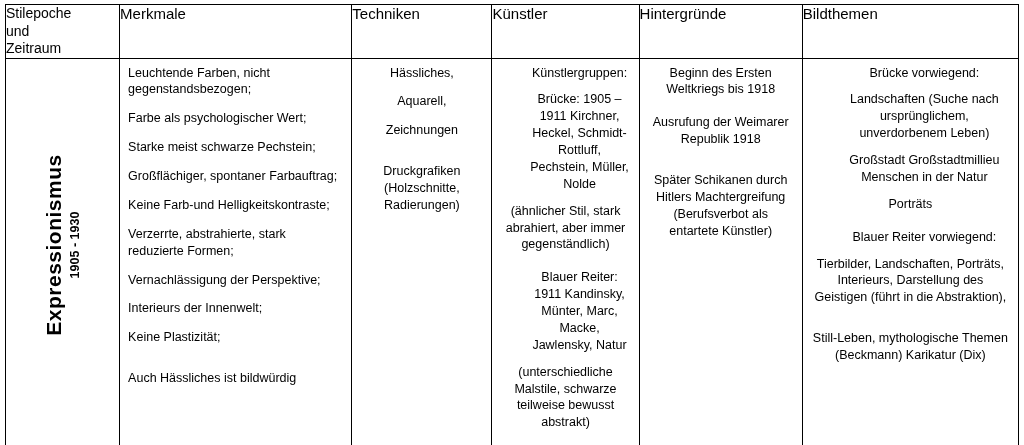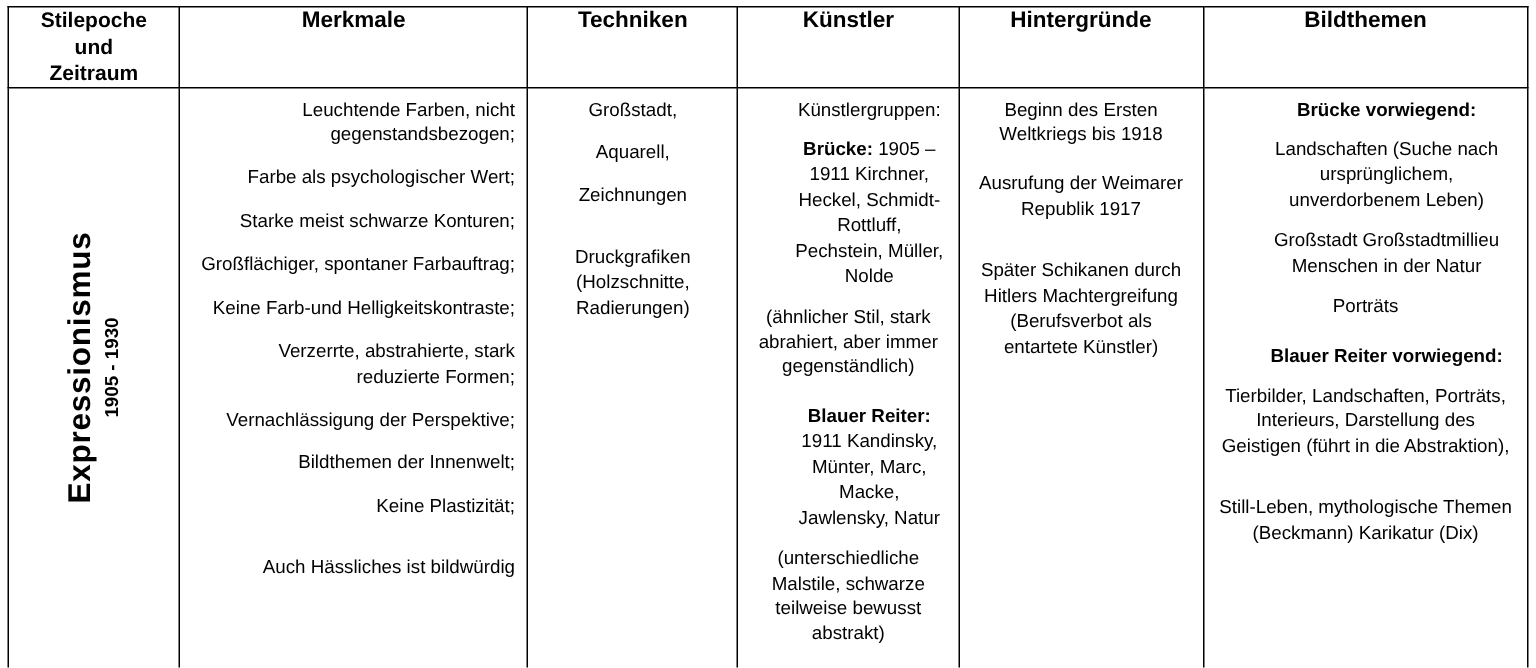--- a/index.html
+++ b/index.html
@@ -25,23 +25,23 @@
     width: 1014px;
     margin: 4px 0 0 5px;
     table-layout: fixed;
   }
   table.grid td, table.grid th {
     border: 1px solid #000000;
     vertical-align: top;
     padding: 0;
   }
   thead th {
-    text-align: center;
+    text-align: left;
     vertical-align: middle;
-    font-weight: bold;
+    font-weight: normal;
     font-size: 15px;
     padding: 6px 4px 8px 4px;
     line-height: 1.25;
     height: 50px;
   }
   thead th.small {
     font-size: 14px;
   }
   
   col.c0 { width: 114px; }
@@ -87,37 +87,37 @@
 
   .cellbody {
     padding: 6px 8px 4px 8px;
     font-size: 12.5px;
     line-height: 1.35;
   }
   .cellbody.center {
     text-align: center;
   }
   .cellbody.left {
-    text-align: right;
+    text-align: left;
   }
   .p {
     margin: 0 0 12px 0;
   }
   .p:last-child {
     margin-bottom: 0;
     margin-top: 24px;
   }
   .p.tight {
     margin-bottom: 10px;
     margin-left: 28px;
   }
   .p.gap-lg {
     margin-bottom: 16px;
   }
-  b { font-weight: bold; }
+  b { font-weight: normal; }
 </style>
 </head>
 <body>
 
 <div class="sheet">
   <table class="grid">
     <colgroup>
       <col class="c0">
         <col class="c1">
         <col class="c2">
@@ -148,34 +148,34 @@
               <span class="rot-title">Expressionismus</span>
               <span class="rot-years">1905 - 1930</span>
             </div>
           </div>
         </td>
 
         <td>
           <div class="cellbody left">
             <p class="p">Leuchtende Farben, nicht gegenstandsbezogen;</p>
             <p class="p">Farbe als psychologischer Wert;</p>
-            <p class="p">Starke meist schwarze Konturen;</p>
+            <p class="p">Starke meist schwarze Pechstein;</p>
             <p class="p">Großflächiger, spontaner Farbauftrag;</p>
             <p class="p">Keine Farb-und Helligkeitskontraste;</p>
             <p class="p">Verzerrte, abstrahierte, stark reduzierte Formen;</p>
             <p class="p">Vernachlässigung der Perspektive;</p>
-            <p class="p">Bildthemen der Innenwelt;</p>
+            <p class="p">Interieurs der Innenwelt;</p>
             <p class="p">Keine Plastizität;</p>
             <p class="p">Auch Hässliches ist bildwürdig</p>
           </div>
         </td>
 
         <td>
           <div class="cellbody center">
-            <p class="p">Großstadt,</p>
+            <p class="p">Hässliches,</p>
             <p class="p">Aquarell,</p>
             <p class="p">Zeichnungen</p>
             <p class="p">Druckgrafiken (Holzschnitte, Radierungen)</p>
           </div>
         </td>
 
         <td>
           <div class="cellbody center">
             <p class="p tight">Künstlergruppen:</p>
             <p class="p tight">
@@ -191,21 +191,21 @@
             </p>
             <p class="p gap-lg">(unterschiedliche Malstile, schwarze teilweise bewusst abstrakt)</p>
             <p class="p gap-lg">Max Kandinsky</p>
 
           </div>
         </td>
 
         <td>
           <div class="cellbody center">
             <p class="p gap-lg">Beginn des Ersten Weltkriegs bis 1918</p>
-            <p class="p gap-lg">Ausrufung der Weimarer Republik 1917</p>
+            <p class="p gap-lg">Ausrufung der Weimarer Republik 1918</p>
             <p class="p">Später Schikanen durch Hitlers Machtergreifung (Berufsverbot als entartete Künstler)</p>
           </div>
         </td>
 
         <td>
           <div class="cellbody center">
             <p class="p tight">
               <b>Brücke vorwiegend:</b>
             </p>
             <p class="p tight">Landschaften (Suche nach ursprünglichem, unverdorbenem Leben)</p>

